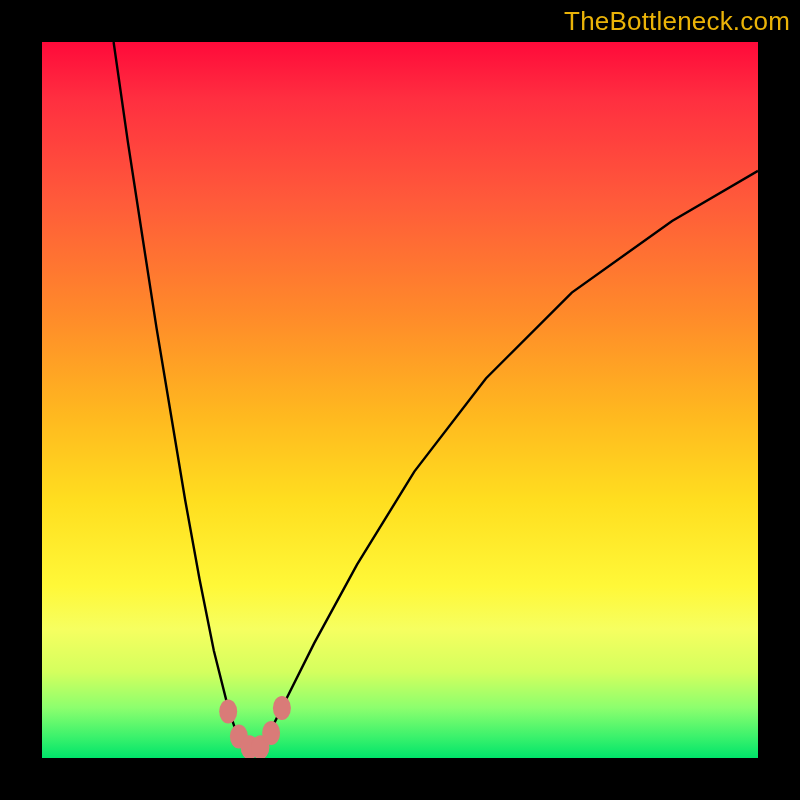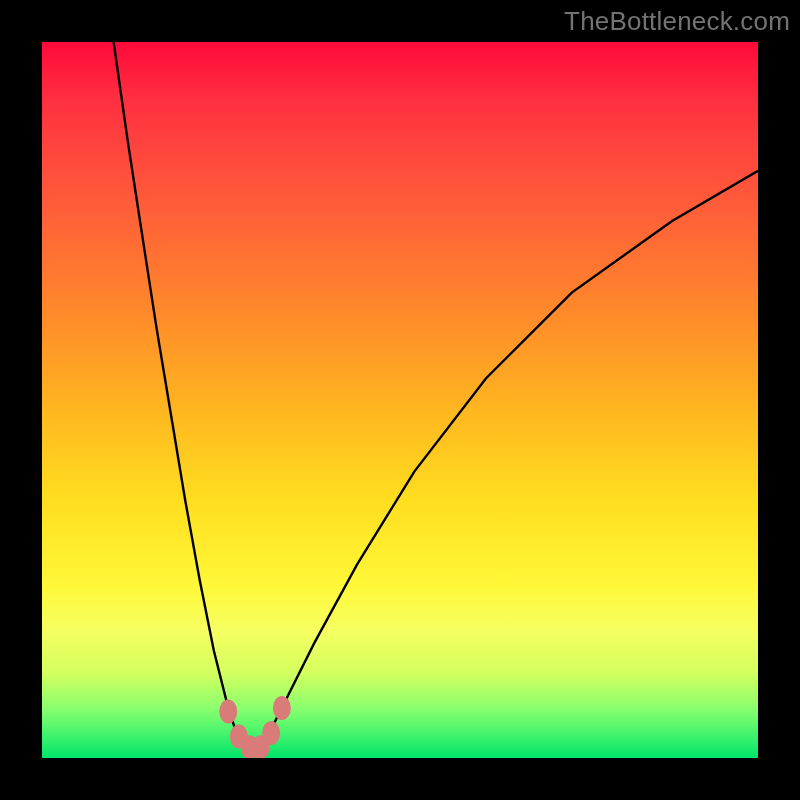--- a/index.html
+++ b/index.html
@@ -40,21 +40,21 @@
       #3cf26c 97%,
       #00e46a 100%
     );
   }
   .watermark {
     position: absolute;
     top: 6px;
     right: 10px;
     font-family: Arial, Helvetica, sans-serif;
     font-size: 26px;
-    color: #737373;
+    color: #eab308;
     letter-spacing: 0.2px;
     user-select: none;
   }
   svg.curve {
     position: absolute;
     left: 0;
     top: 0;
     width: 716px;
     height: 716px;
   }

